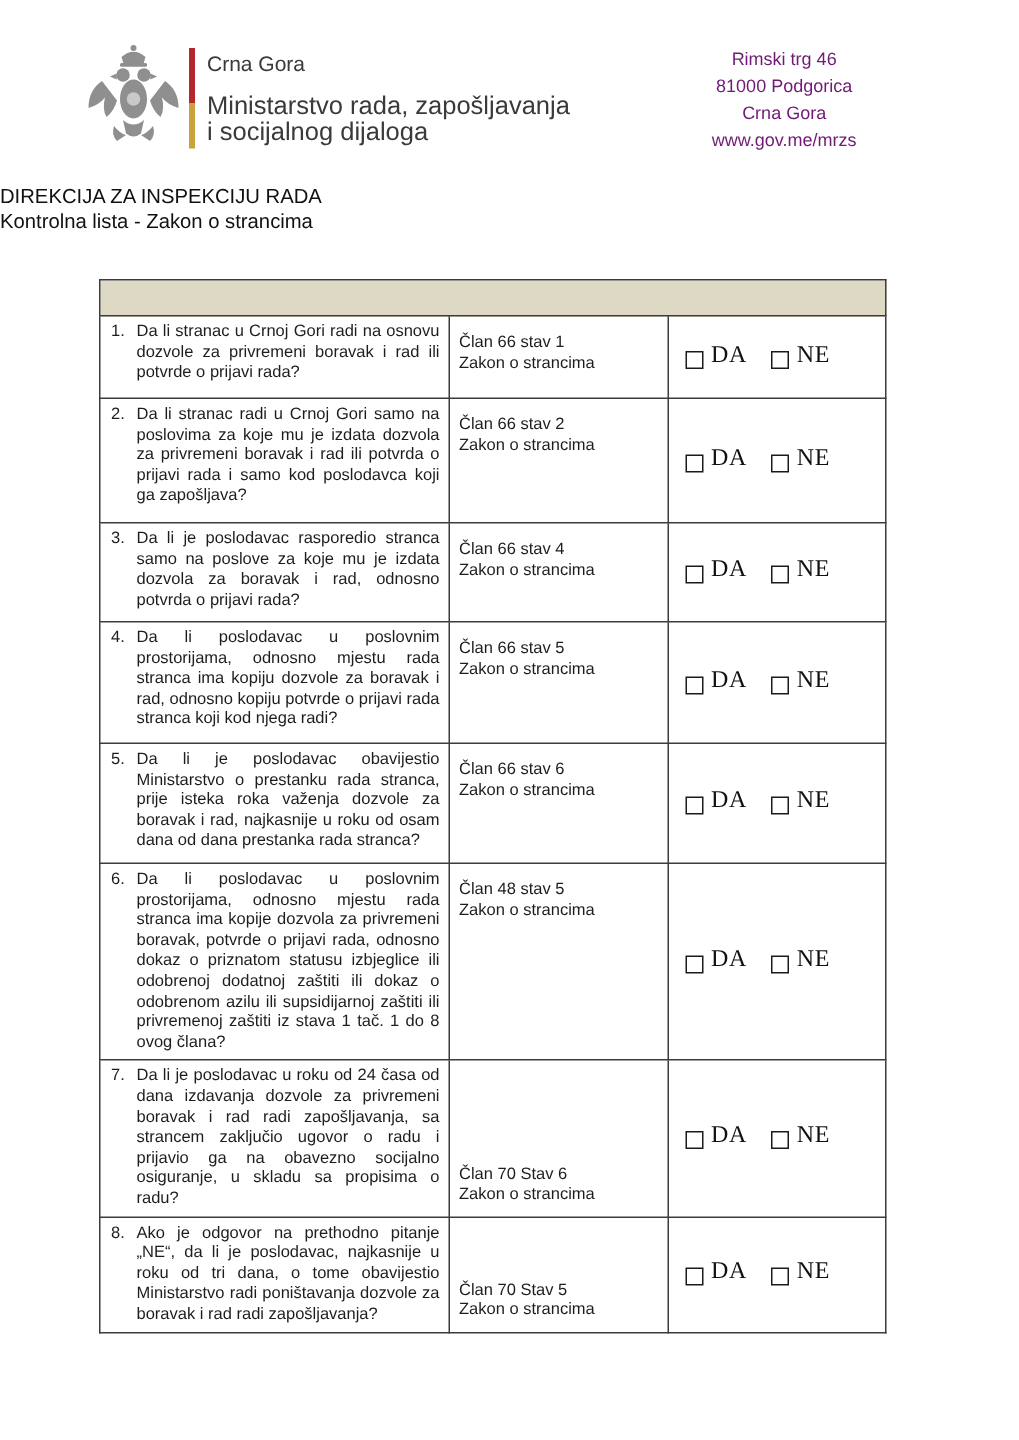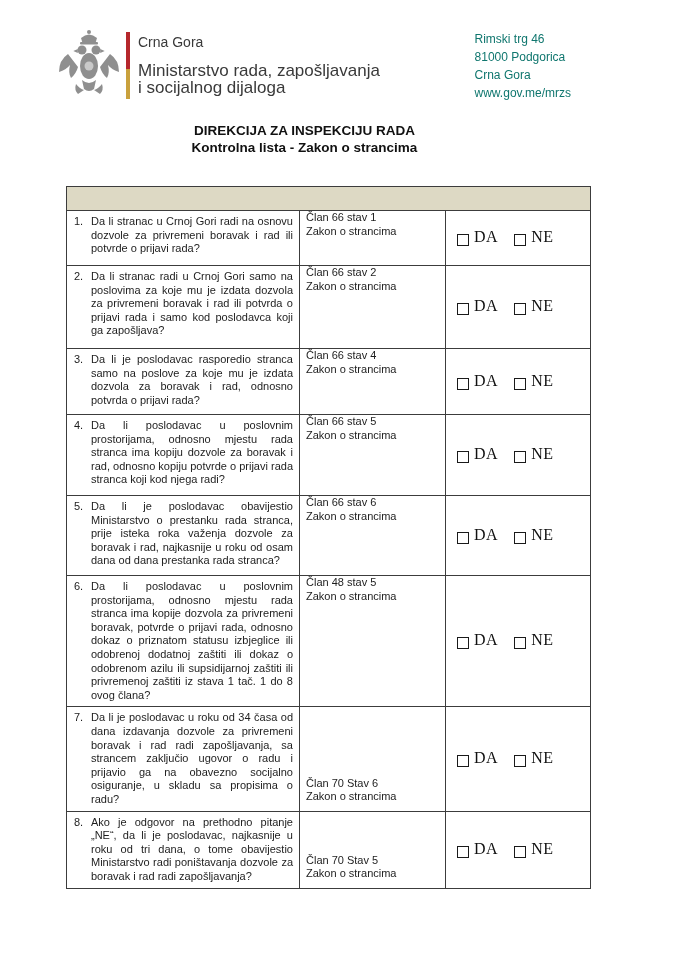--- a/index.html
+++ b/index.html
@@ -25,29 +25,28 @@
   .crest { width: 66px; height: 74px; margin-top: 2px; }
   .flag-bar {
     width: 4px; height: 67px; margin: 6px 8px 0 4px;
     background: linear-gradient(to bottom, #b5272c 0%, #b5272c 55%, #c9a13d 55%, #c9a13d 100%);
   }
   .brand-text { padding-top: 8px; }
   .brand-country { font-size: 14px; color: #3a3a3a; margin-bottom: 12px; }
   .brand-ministry { font-size: 17px; color: #3a3a3a; line-height: 17px; }
   .address {
     margin-right: 38px; padding-top: 4px;
-    text-align: left; font-size: 12px; line-height: 18px; color: #0f766e;
+    text-align: center; font-size: 12px; line-height: 18px; color: #701a75;
   }
 
   
   .doc-title {
     position: absolute;
     top: 122px; left: 0; right: 0;
-    text-align: center;
-    font-weight: bold;
+    font-weight: normal;
     font-size: 13.5px;
     line-height: 17px;
     color: #111;
   }
 
   
   .checklist {
     position: absolute;
     top: 186px;
     left: 66px;
@@ -82,21 +81,21 @@
   .num {
     position: absolute; left: 7px; top: 4px;
     font-size: 11px; color: #1d1d1d;
   }
   .q-text {
     margin-left: 18px;
     text-align: justify;
     line-height: 13.6px;
     color: #1d1d1d;
   }
-  .ref-cell { padding: 0 6px; line-height: 13.5px; color: #1d1d1d; }
+  .ref-cell { padding: 11px 6px; line-height: 13.5px; color: #1d1d1d; }
   .ref-cell.bottom { vertical-align: bottom; padding-bottom: 7px; }
 
   .check-cell {
     vertical-align: middle !important;
     padding-left: 11px;
     white-space: nowrap;
   }
   .cb-group { display: inline-flex; align-items: flex-end; margin-right: 13px; }
   .cb {
     display: inline-block;
@@ -298,21 +297,21 @@
       <span class="cb-group">
         <span class="cb"></span>
         <span class="cb-label">NE</span>
       </span>
     </td>
   </tr>
 
   <tr>
     <td class="q-cell">
       <span class="num">7.</span>
-      <div class="q-text">Da li je poslodavac u roku od 34 časa od dana izdavanja dozvole za privremeni boravak i rad radi zapošljavanja, sa strancem zaključio ugovor o radu i prijavio ga na obavezno socijalno osiguranje, u skladu sa propisima o radu?</div>
+      <div class="q-text">Da li je poslodavac u roku od 24 časa od dana izdavanja dozvole za privremeni boravak i rad radi zapošljavanja, sa strancem zaključio ugovor o radu i prijavio ga na obavezno socijalno osiguranje, u skladu sa propisima o radu?</div>
     </td>
     <td class="ref-cell bottom">
       <div>Član 70 Stav 6</div>
       <div>Zakon o  strancima</div>
     </td>
     <td class="check-cell">
       <span class="cb-group">
         <span class="cb"></span>
         <span class="cb-label">DA</span>
       </span>

